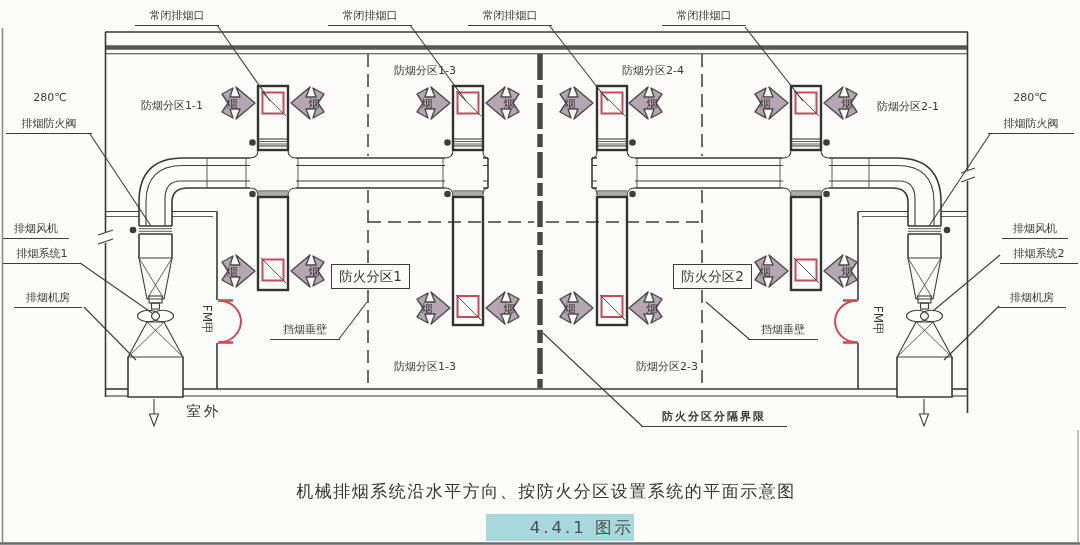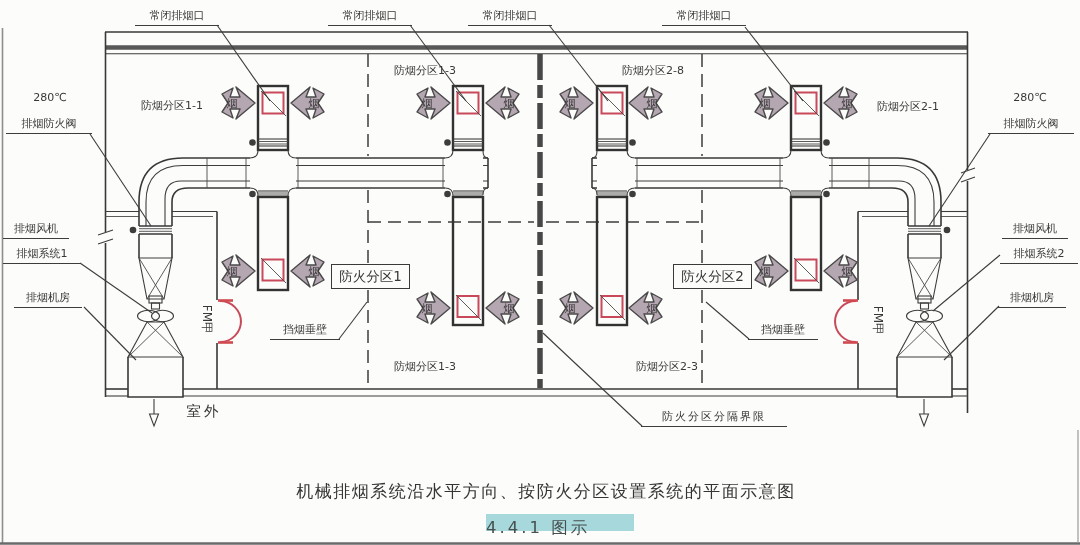--- a/index.html
+++ b/index.html
@@ -6,21 +6,21 @@
   .stage{position:relative;width:1080px;height:545px;background:#fcfcfa;overflow:hidden;
          font-family:"DejaVu Sans","Liberation Sans",sans-serif;color:#3a3a3a;}
   .stage svg{position:absolute;left:0;top:0;}
   .lbl{position:absolute;font-size:11px;line-height:17px;text-align:center;white-space:nowrap;color:#383838;}
   .u{border-bottom:1.3px solid #3d3d3d;padding-bottom:1px;}
   .boxlbl{position:absolute;border:1.6px solid #3a3a3a;background:#fcfcfa;display:flex;align-items:center;
           justify-content:center;font-size:13.5px;color:#383838;text-align:right;}
   .rot{transform:rotate(90deg);transform-origin:center center;font-size:12px;}
   .caption{position:absolute;font-size:17px;letter-spacing:1.5px;text-align:center;color:#353535;}
   .tag{position:absolute;background:#a7d8db;color:#48504f;font-size:16.5px;letter-spacing:3px;
-       text-align:left;line-height:27px;height:17px;}
+       text-align:right;line-height:27px;height:27px;}
   
   .ln{stroke:#3d3d3d;stroke-width:1.1;fill:none;}
   .ln14{stroke:#383838;stroke-width:1.6;fill:none;}
   .ln22{stroke:#323232;stroke-width:2.4;fill:none;}
   .thin{stroke:#4a4a4a;stroke-width:.9;fill:none;}
   .red2{stroke:#c84a5a;stroke-width:2;fill:none;}
   .redt{stroke:#d04a50;stroke-width:2.6;fill:none;}
   .dsh{stroke:#3d3d3d;stroke-width:1.5;fill:none;stroke-dasharray:13 7;}
   .fw{stroke:#474747;stroke-width:5.5;fill:none;stroke-dasharray:26 5 13 5;}
   .dot{fill:#3d3d3d;stroke:none;}
@@ -334,31 +334,31 @@
 
 <div class="lbl u" style="left:3px;top:220px;width:66px;">排烟风机</div>
 <div class="lbl u" style="left:3px;top:245px;width:78px;">排烟系统1</div>
 <div class="lbl u" style="left:14px;top:289px;width:68px;">排烟机房</div>
 <div class="lbl u" style="left:1002px;top:220px;width:66px;">排烟风机</div>
 <div class="lbl u" style="left:1000px;top:245px;width:78px;">排烟系统2</div>
 <div class="lbl u" style="left:998px;top:289px;width:68px;">排烟机房</div>
 
 <div class="lbl" style="left:127px;top:97px;width:90px;">防烟分区1-1</div>
 <div class="lbl" style="left:380px;top:62px;width:90px;">防烟分区1-3</div>
-<div class="lbl" style="left:608px;top:62px;width:90px;">防烟分区2-8</div>
+<div class="lbl" style="left:608px;top:62px;width:90px;">防烟分区2-4</div>
 <div class="lbl" style="left:863px;top:98px;width:90px;">防烟分区2-1</div>
 <div class="lbl" style="left:380px;top:358px;width:90px;">防烟分区1-3</div>
 <div class="lbl" style="left:608px;top:358px;width:90px;text-align:right;">防烟分区2-3</div>
 
 <div class="boxlbl" style="left:331px;top:264px;width:77px;height:23px;">防火分区1</div>
 <div class="boxlbl" style="left:673px;top:264px;width:77px;height:23px;">防火分区2</div>
 
 <div class="lbl u" style="left:270px;top:321px;width:70px;">挡烟垂壁</div>
 <div class="lbl u" style="left:748px;top:321px;width:70px;">挡烟垂壁</div>
-<div class="lbl u" style="left:641px;top:408px;width:146px;letter-spacing:2px;">防火分区分隔界限</div>
+<div class="lbl u" style="left:641px;top:408px;width:146px;letter-spacing:2px;font-weight:bold;">防火分区分隔界限</div>
 <div class="lbl" style="left:180px;top:403px;width:48px;font-size:14.5px;letter-spacing:3px;">室外</div>
 
 <div class="lbl rot" style="left:182px;top:311px;width:48px;">FM甲</div>
 <div class="lbl rot" style="left:853px;top:312px;width:48px;">FM甲</div>
 
 <div class="caption" style="left:268px;top:466px;width:556px;margin-top:14px;">机械排烟系统沿水平方向、按防火分区设置系统的平面示意图</div>
 <div class="tag" style="left:486px;top:514px;width:148px;">4.4.1 图示</div>
 
 </div>
 

